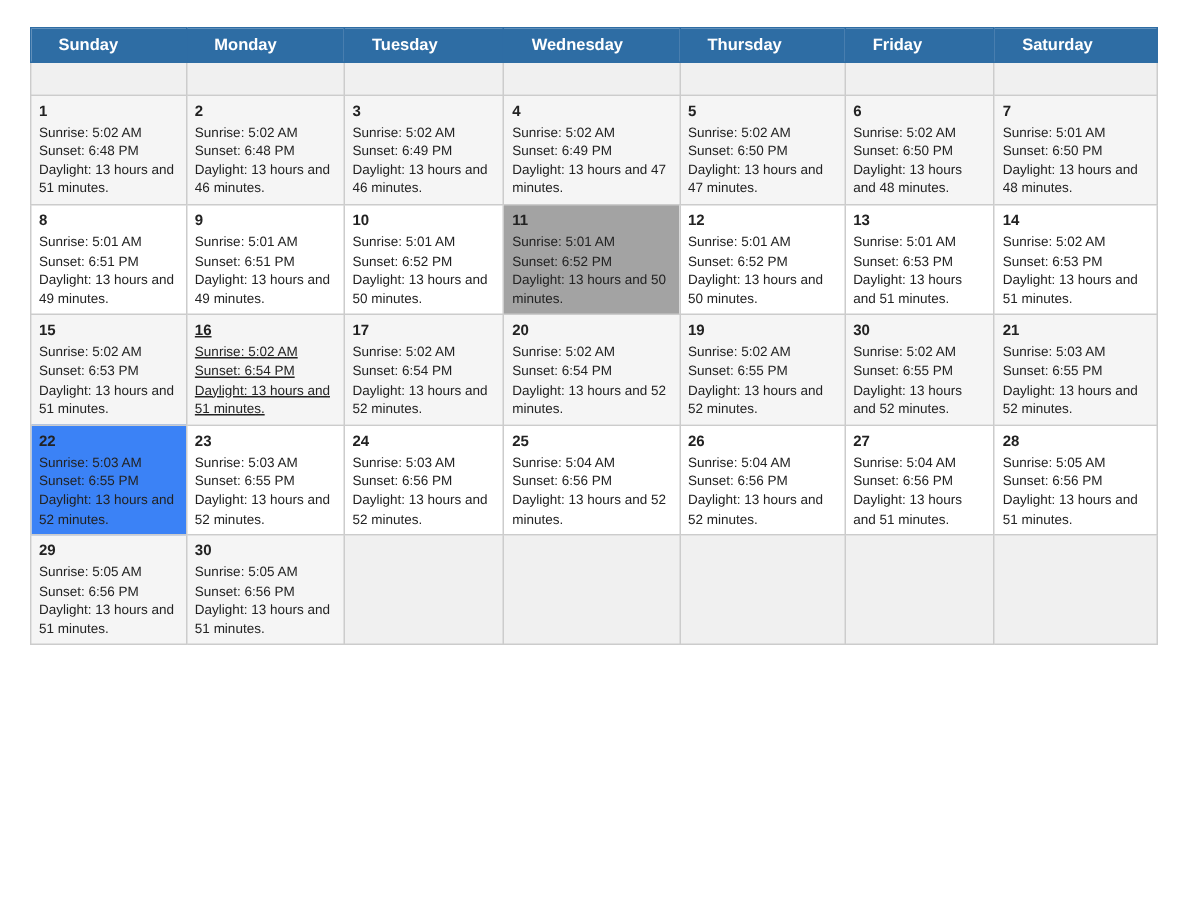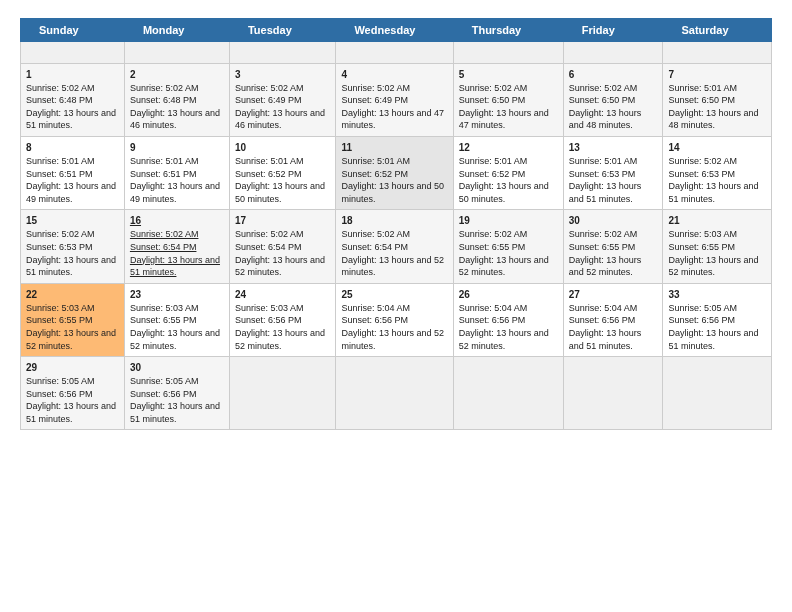--- a/index.html
+++ b/index.html
@@ -120,42 +120,42 @@
           <td style="background: rgb(245, 245, 245);"><span class="day-num">3</span><span>Sunrise: 5:02 AM</span><br><span>Sunset: 6:49 PM</span><br><span>Daylight: 13 hours and 46 minutes.</span></td>
           <td style="background: rgb(245, 245, 245);"><span class="day-num">4</span><span>Sunrise: 5:02 AM</span><br><span>Sunset: 6:49 PM</span><br><span>Daylight: 13 hours and 47 minutes.</span></td>
           <td style="background: rgb(245, 245, 245);"><span class="day-num">5</span><span>Sunrise: 5:02 AM</span><br><span>Sunset: 6:50 PM</span><br><span>Daylight: 13 hours and 47 minutes.</span></td>
           <td style="background: rgb(245, 245, 245);"><span class="day-num">6</span><span>Sunrise: 5:02 AM</span><br><span>Sunset: 6:50 PM</span><br><span>Daylight: 13 hours and 48 minutes.</span></td>
           <td style="background: rgb(245, 245, 245);"><span class="day-num">7</span><span>Sunrise: 5:01 AM</span><br><span>Sunset: 6:50 PM</span><br><span>Daylight: 13 hours and 48 minutes.</span></td>
         </tr>
         <tr style="background: rgb(255, 255, 255);">
           <td style="background: rgb(255, 255, 255);"><span class="day-num">8</span><span>Sunrise: 5:01 AM</span><br><span>Sunset: 6:51 PM</span><br><span>Daylight: 13 hours and 49 minutes.</span></td>
           <td style="background: rgb(255, 255, 255);"><span class="day-num">9</span><span>Sunrise: 5:01 AM</span><br><span>Sunset: 6:51 PM</span><br><span>Daylight: 13 hours and 49 minutes.</span></td>
           <td style="background: rgb(255, 255, 255);"><span class="day-num">10</span><span>Sunrise: 5:01 AM</span><br><span>Sunset: 6:52 PM</span><br><span>Daylight: 13 hours and 50 minutes.</span></td>
-          <td style="background: #e5e5e5;"><span class="day-num">11</span><span>Sunrise: 5:01 AM</span><br><span>Sunset: 6:52 PM</span><br><span>Daylight: 13 hours and 50 minutes.</span></td>
+          <td style="background: #a3a3a3;"><span class="day-num">11</span><span>Sunrise: 5:01 AM</span><br><span>Sunset: 6:52 PM</span><br><span>Daylight: 13 hours and 50 minutes.</span></td>
           <td style="background: rgb(255, 255, 255);"><span class="day-num">12</span><span>Sunrise: 5:01 AM</span><br><span>Sunset: 6:52 PM</span><br><span>Daylight: 13 hours and 50 minutes.</span></td>
           <td style="background: rgb(255, 255, 255);"><span class="day-num">13</span><span>Sunrise: 5:01 AM</span><br><span>Sunset: 6:53 PM</span><br><span>Daylight: 13 hours and 51 minutes.</span></td>
           <td style="background: rgb(255, 255, 255);"><span class="day-num">14</span><span>Sunrise: 5:02 AM</span><br><span>Sunset: 6:53 PM</span><br><span>Daylight: 13 hours and 51 minutes.</span></td>
         </tr>
         <tr>
           <td style="background: rgb(245, 245, 245);"><span class="day-num">15</span><span>Sunrise: 5:02 AM</span><br><span>Sunset: 6:53 PM</span><br><span>Daylight: 13 hours and 51 minutes.</span></td>
           <td style="background: rgb(245, 245, 245); text-decoration: underline;"><span class="day-num">16</span><span>Sunrise: 5:02 AM</span><br><span>Sunset: 6:54 PM</span><br><span>Daylight: 13 hours and 51 minutes.</span></td>
           <td style="background: rgb(245, 245, 245);"><span class="day-num">17</span><span>Sunrise: 5:02 AM</span><br><span>Sunset: 6:54 PM</span><br><span>Daylight: 13 hours and 52 minutes.</span></td>
-          <td style="background: rgb(245, 245, 245);"><span class="day-num">18</span><span>Sunrise: 5:02 AM</span><br><span>Sunset: 6:54 PM</span><br><span>Daylight: 13 hours and 52 minutes.</span></td>
+          <td style="background: rgb(245, 245, 245);"><span class="day-num">20</span><span>Sunrise: 5:02 AM</span><br><span>Sunset: 6:54 PM</span><br><span>Daylight: 13 hours and 52 minutes.</span></td>
           <td style="background: rgb(245, 245, 245);"><span class="day-num">19</span><span>Sunrise: 5:02 AM</span><br><span>Sunset: 6:55 PM</span><br><span>Daylight: 13 hours and 52 minutes.</span></td>
           <td style="background: rgb(245, 245, 245);"><span class="day-num">30</span><span>Sunrise: 5:02 AM</span><br><span>Sunset: 6:55 PM</span><br><span>Daylight: 13 hours and 52 minutes.</span></td>
           <td style="background: rgb(245, 245, 245);"><span class="day-num">21</span><span>Sunrise: 5:03 AM</span><br><span>Sunset: 6:55 PM</span><br><span>Daylight: 13 hours and 52 minutes.</span></td>
         </tr>
         <tr style="background: rgb(255, 255, 255);">
-          <td style="background: #fdba74;"><span class="day-num">22</span><span>Sunrise: 5:03 AM</span><br><span>Sunset: 6:55 PM</span><br><span>Daylight: 13 hours and 52 minutes.</span></td>
+          <td style="background: #3b82f6;"><span class="day-num">22</span><span>Sunrise: 5:03 AM</span><br><span>Sunset: 6:55 PM</span><br><span>Daylight: 13 hours and 52 minutes.</span></td>
           <td style="background: rgb(255, 255, 255);"><span class="day-num">23</span><span>Sunrise: 5:03 AM</span><br><span>Sunset: 6:55 PM</span><br><span>Daylight: 13 hours and 52 minutes.</span></td>
           <td style="background: rgb(255, 255, 255);"><span class="day-num">24</span><span>Sunrise: 5:03 AM</span><br><span>Sunset: 6:56 PM</span><br><span>Daylight: 13 hours and 52 minutes.</span></td>
           <td style="background: rgb(255, 255, 255);"><span class="day-num">25</span><span>Sunrise: 5:04 AM</span><br><span>Sunset: 6:56 PM</span><br><span>Daylight: 13 hours and 52 minutes.</span></td>
           <td style="background: rgb(255, 255, 255);"><span class="day-num">26</span><span>Sunrise: 5:04 AM</span><br><span>Sunset: 6:56 PM</span><br><span>Daylight: 13 hours and 52 minutes.</span></td>
           <td style="background: rgb(255, 255, 255);"><span class="day-num">27</span><span>Sunrise: 5:04 AM</span><br><span>Sunset: 6:56 PM</span><br><span>Daylight: 13 hours and 51 minutes.</span></td>
-          <td style="background: rgb(255, 255, 255);"><span class="day-num">33</span><span>Sunrise: 5:05 AM</span><br><span>Sunset: 6:56 PM</span><br><span>Daylight: 13 hours and 51 minutes.</span></td>
+          <td style="background: rgb(255, 255, 255);"><span class="day-num">28</span><span>Sunrise: 5:05 AM</span><br><span>Sunset: 6:56 PM</span><br><span>Daylight: 13 hours and 51 minutes.</span></td>
         </tr>
         <tr>
           <td style="background: rgb(245, 245, 245);"><span class="day-num">29</span><span>Sunrise: 5:05 AM</span><br><span>Sunset: 6:56 PM</span><br><span>Daylight: 13 hours and 51 minutes.</span></td>
           <td style="background: rgb(245, 245, 245);"><span class="day-num">30</span><span>Sunrise: 5:05 AM</span><br><span>Sunset: 6:56 PM</span><br><span>Daylight: 13 hours and 51 minutes.</span></td>
           <td class="empty-cell" style="background: rgb(240, 240, 240);">&nbsp;</td>
           <td class="empty-cell" style="background: rgb(240, 240, 240);">&nbsp;</td>
           <td class="empty-cell" style="background: rgb(240, 240, 240);">&nbsp;</td>
           <td class="empty-cell" style="background: rgb(240, 240, 240);">&nbsp;</td>
           <td class="empty-cell" style="background: rgb(240, 240, 240);">&nbsp;</td>
         </tr>

